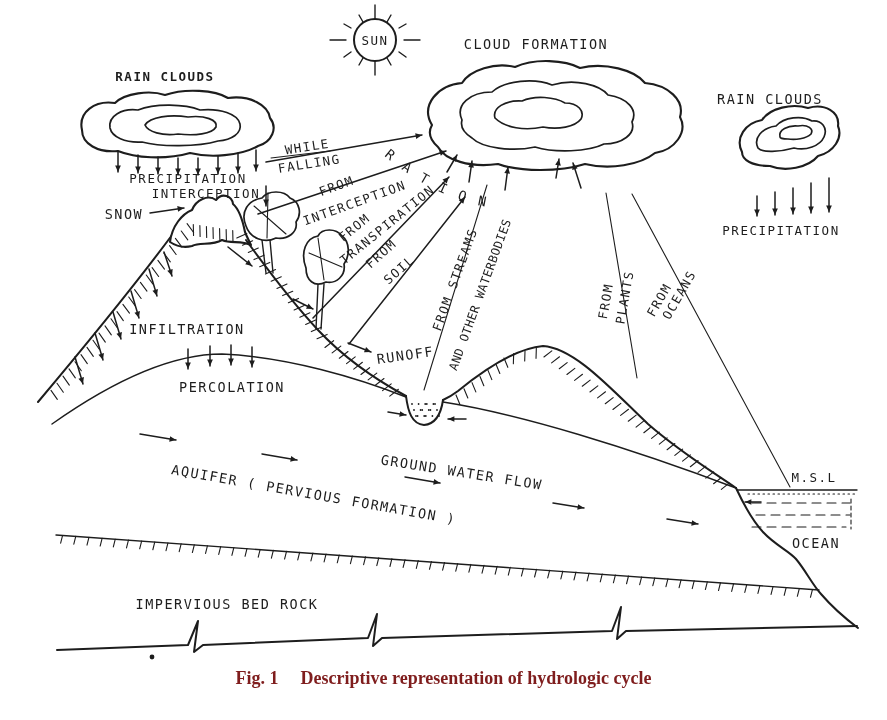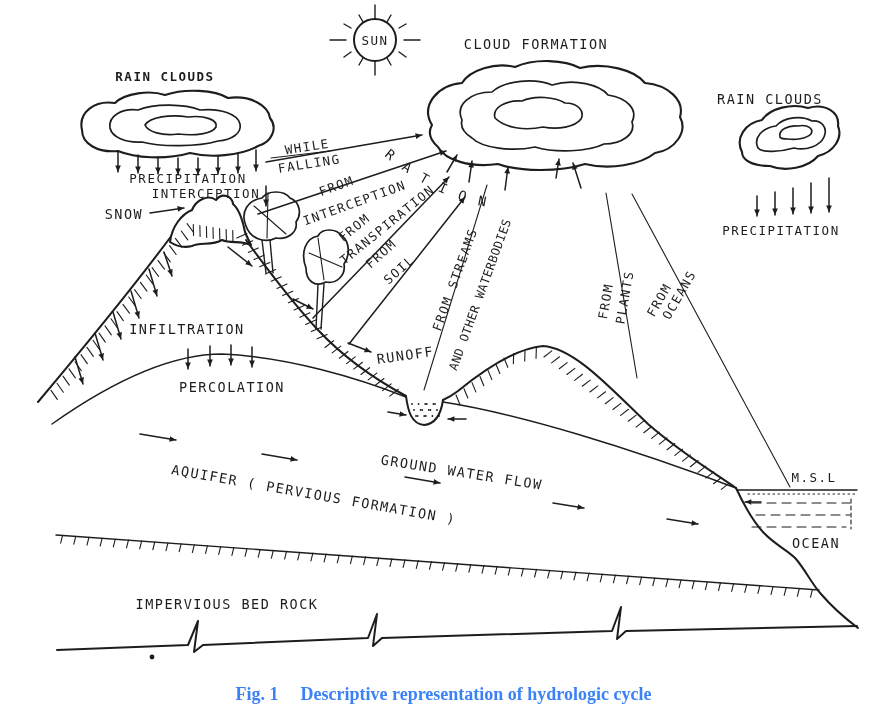--- a/index.html
+++ b/index.html
@@ -9,23 +9,23 @@
   .ink{stroke:#1d1d1d;fill:none;stroke-width:2;stroke-linecap:round;stroke-linejoin:round;}
   .ink.thin{stroke-width:1.4;}
   .ink.hair{stroke-width:1.1;}
   .blob{fill:#ffffff;stroke:#1d1d1d;stroke-width:2.1;stroke-linejoin:round;}
   .blob.in{stroke-width:1.7;}
   text{fill:#1d1d1d;font-family:"DejaVu Sans Mono","Liberation Mono",monospace;
        text-anchor:middle;}
   .lbl{font-size:12.5px;letter-spacing:1.5px;}
   .lbl.big{font-size:13.5px;}
   .lbl.bold{font-weight:700;}
-  #caption{position:absolute;left:0;right:0;top:684px;text-align:center;
+  #caption{position:absolute;left:0;right:0;top:668px;text-align:center;
            font-family:"Liberation Serif","DejaVu Serif",serif;font-weight:700;
-           font-size:18px;color:#3b82f6;}
+           font-size:18px;color:#7f1d1d;}
   #caption .gap{display:inline-block;width:22px;}
 </style>
 </head>
 <body>
 
 <div id="stage">
 <svg id="scene" width="887" height="720" viewBox="0 0 887 720">
 
   <defs>
     <path id="evapArc" d="M 382,154 Q 498,252 618,176"></path>

